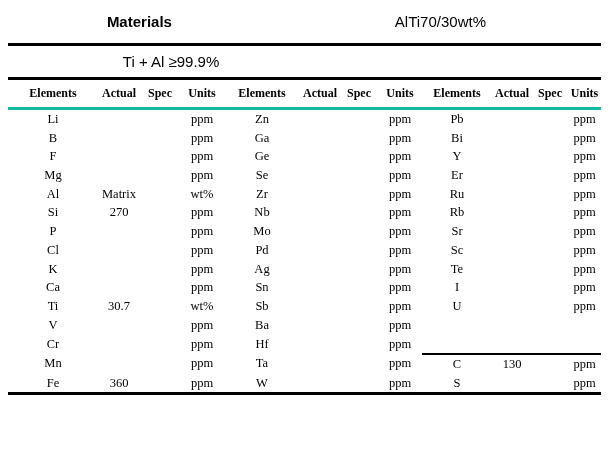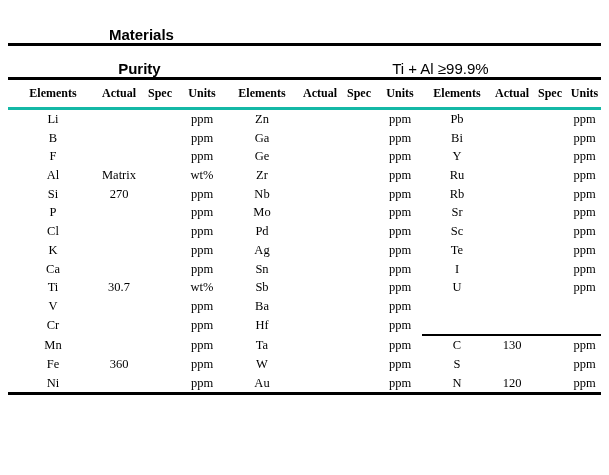--- a/index.html
+++ b/index.html
@@ -12,21 +12,21 @@
     width: 609px;
     height: 475px;
     background: #ffffff;
     color: #000000;
     box-sizing: border-box;
     padding: 0 8px;
     font-family: "Liberation Serif", "DejaVu Serif", serif;
   }
   .toprow {
     display: flex;
-    align-items: flex-end;
+    align-items: center;
     font-family: "Liberation Sans", "DejaVu Sans", sans-serif;
     font-size: 15px;
     gap: 9px;
   }
   .toprow.materials { height: 43px; }
   .toprow.purity   { height: 31px; }
   .topcell-left {
     width: 45%;
     text-align: center;
     font-weight: bold;
@@ -70,26 +70,26 @@
     border-top: 2px solid #000000;
   }
 </style>
 </head>
 <body>
 
 <div class="sheet">
 
   <div class="toprow materials">
     <div class="topcell-left">Materials</div>
+    <div class="topcell-right">AlTi70/30wt%</div>
   </div>
 
   <div class="hrule"></div>
 
   <div class="toprow purity">
-    <div class="topcell-left">Purity</div>
     <div class="topcell-right">Ti + Al ≥99.9%</div>
   </div>
 
   <div class="hrule"></div>
 
   <table class="elements">
     <colgroup>
       <col style="width:90px">
         <col style="width:42px">
         <col style="width:40px">
@@ -156,20 +156,34 @@
           <td>Ge</td>
           <td></td>
           <td></td>
           <td>ppm</td>
           <td>Y</td>
           <td></td>
           <td></td>
           <td>ppm</td>
         </tr>
         <tr>
+          <td>Mg</td>
+          <td></td>
+          <td></td>
+          <td>ppm</td>
+          <td>Se</td>
+          <td></td>
+          <td></td>
+          <td>ppm</td>
+          <td>Er</td>
+          <td></td>
+          <td></td>
+          <td>ppm</td>
+        </tr>
+        <tr>
           <td>Al</td>
           <td>Matrix</td>
           <td></td>
           <td>wt%</td>
           <td>Zr</td>
           <td></td>
           <td></td>
           <td>ppm</td>
           <td>Ru</td>
           <td></td>
@@ -309,30 +323,16 @@
           <td>ppm</td>
           <td>W</td>
           <td></td>
           <td></td>
           <td>ppm</td>
           <td>S</td>
           <td></td>
           <td></td>
           <td>ppm</td>
         </tr>
-        <tr>
-          <td>Ni</td>
-          <td></td>
-          <td></td>
-          <td>ppm</td>
-          <td>Au</td>
-          <td></td>
-          <td></td>
-          <td>ppm</td>
-          <td>N</td>
-          <td>120</td>
-          <td></td>
-          <td>ppm</td>
-        </tr>
       </tbody>
   </table>
 
 </div>
 
 </body></html>

